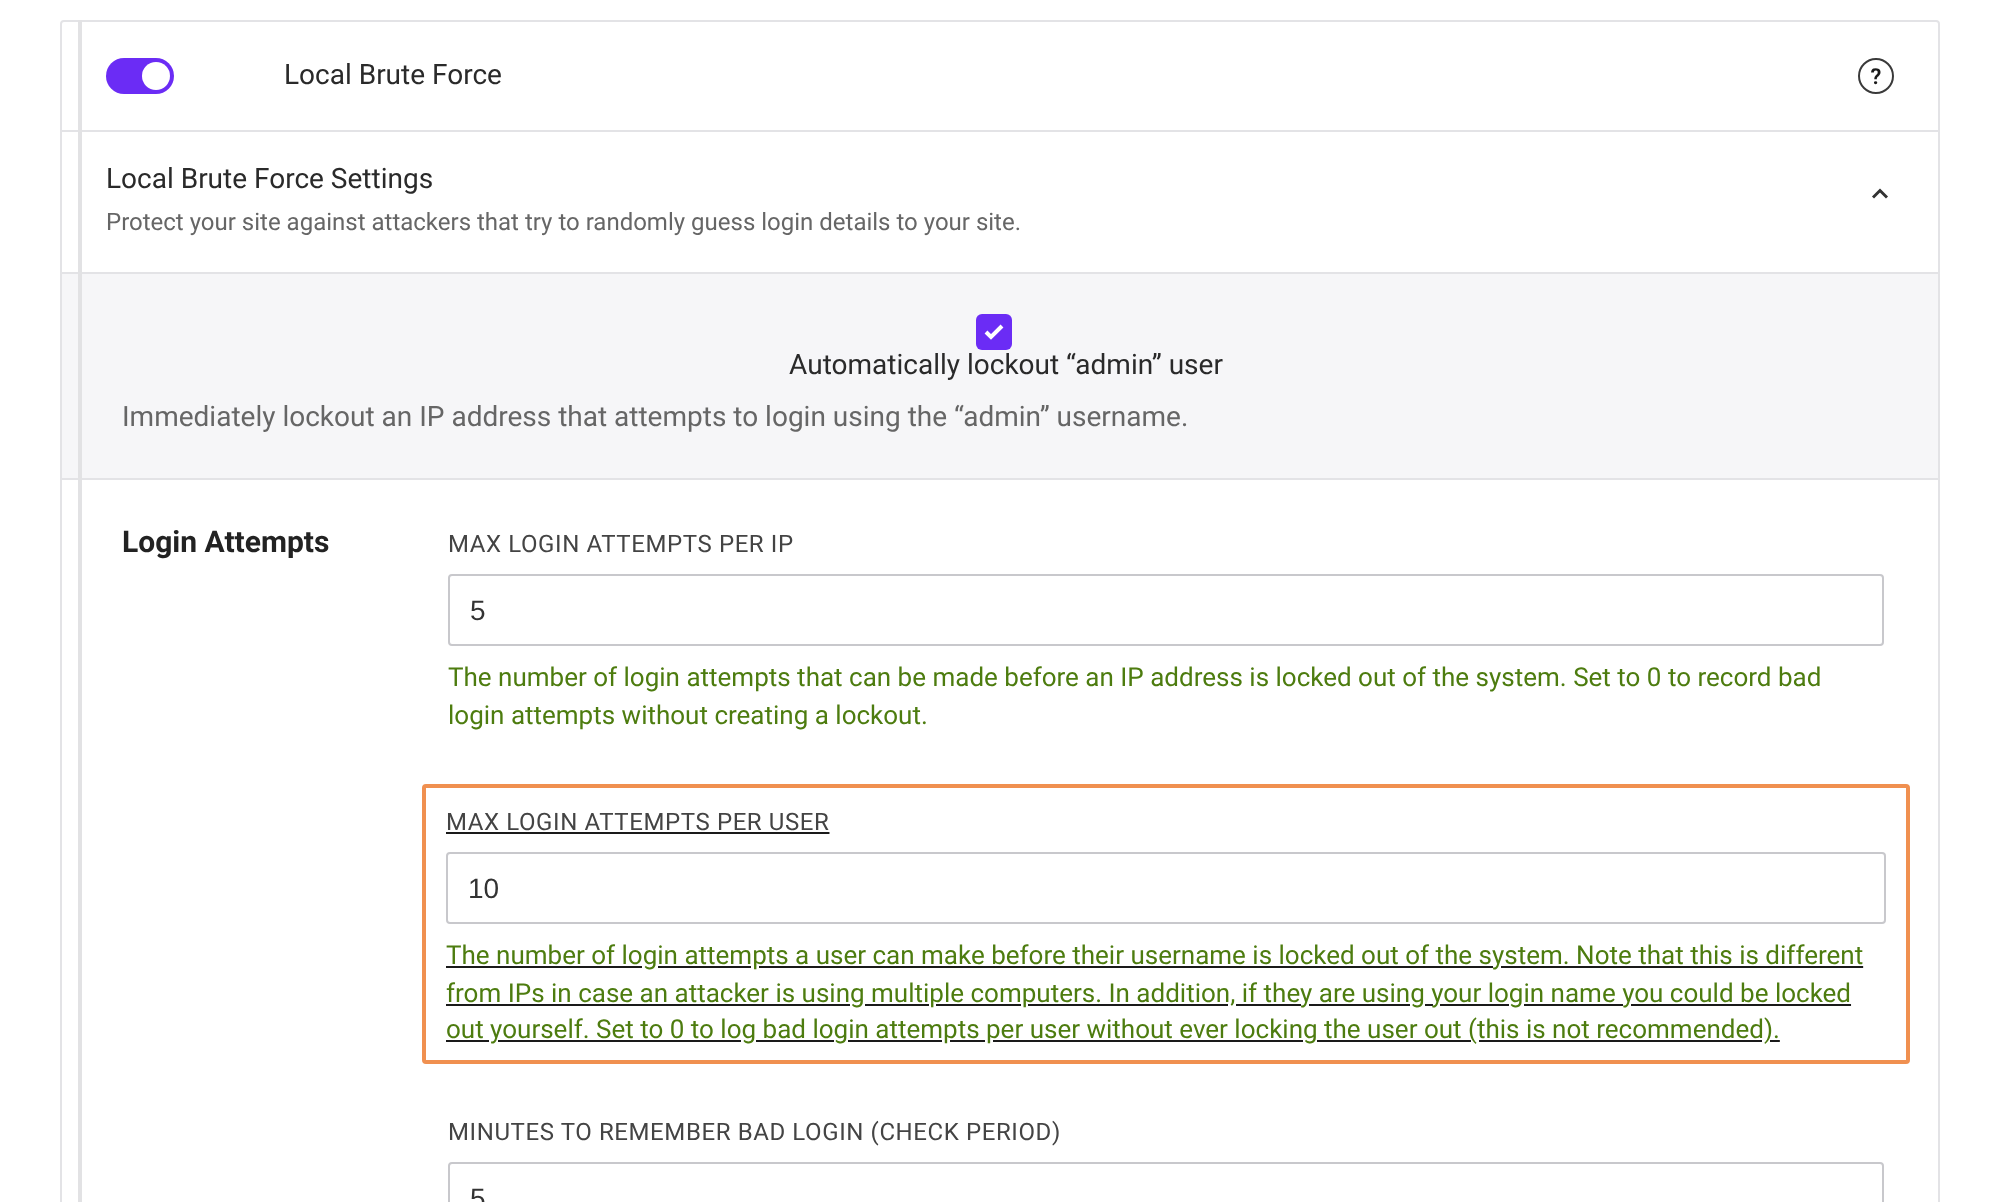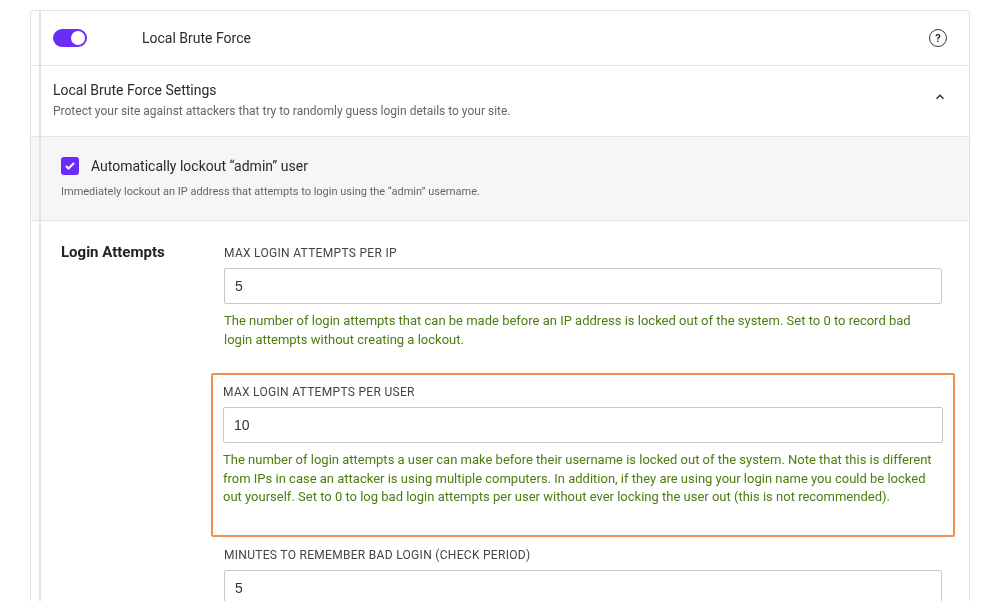--- a/index.html
+++ b/index.html
@@ -74,49 +74,51 @@
     }
     .checkbox-section {
       background: #f6f6f8;
       padding: 20px 24px 22px 30px;
       border-bottom: 1px solid #e3e3e6;
     }
     .checkbox-row {
       display: flex;
       align-items: center;
       margin-bottom: 10px;
+      flex-direction: column;
     }
     .checkbox {
       width: 18px; height: 18px;
       background: #6b2cf5;
       border-radius: 3px;
       display: flex;
       align-items: center;
       justify-content: center;
       margin-right: 12px;
       cursor: pointer;
     }
     .checkbox-label { font-size: 14px; color: #2a2a2a; }
-    .checkbox-desc { font-size: 11px; color: #666; }
+    .checkbox-desc { font-size: 14px; color: #666; }
     .form-section {
       padding: 22px 24px 22px 30px;
       display: flex;
       gap: 40px;
     }
     .form-left { width: 120px; flex-shrink: 0; }
     .form-left-title { font-size: 15px; font-weight: 700; color: #222; }
     .form-right { flex: 1; }
     .field-group { margin-bottom: 20px; padding: 3px; }
     .field-group.highlighted {
       border: 2px solid #f09050;
       border-radius: 2px;
-      padding: 10px 10px 28px 10px;
+      padding: 10px 10px 4px 10px;
       margin-left: -10px;
       margin-right: -10px;
-      margin-bottom: 8px;
+      margin-bottom: 24px;
+      text-decoration: underline;
     }
     .field-label {
       font-size: 12px;
       letter-spacing: 0.3px;
       color: #444;
       margin-bottom: 8px;
       text-transform: uppercase;
     }
     .text-input {
       width: 100%;

